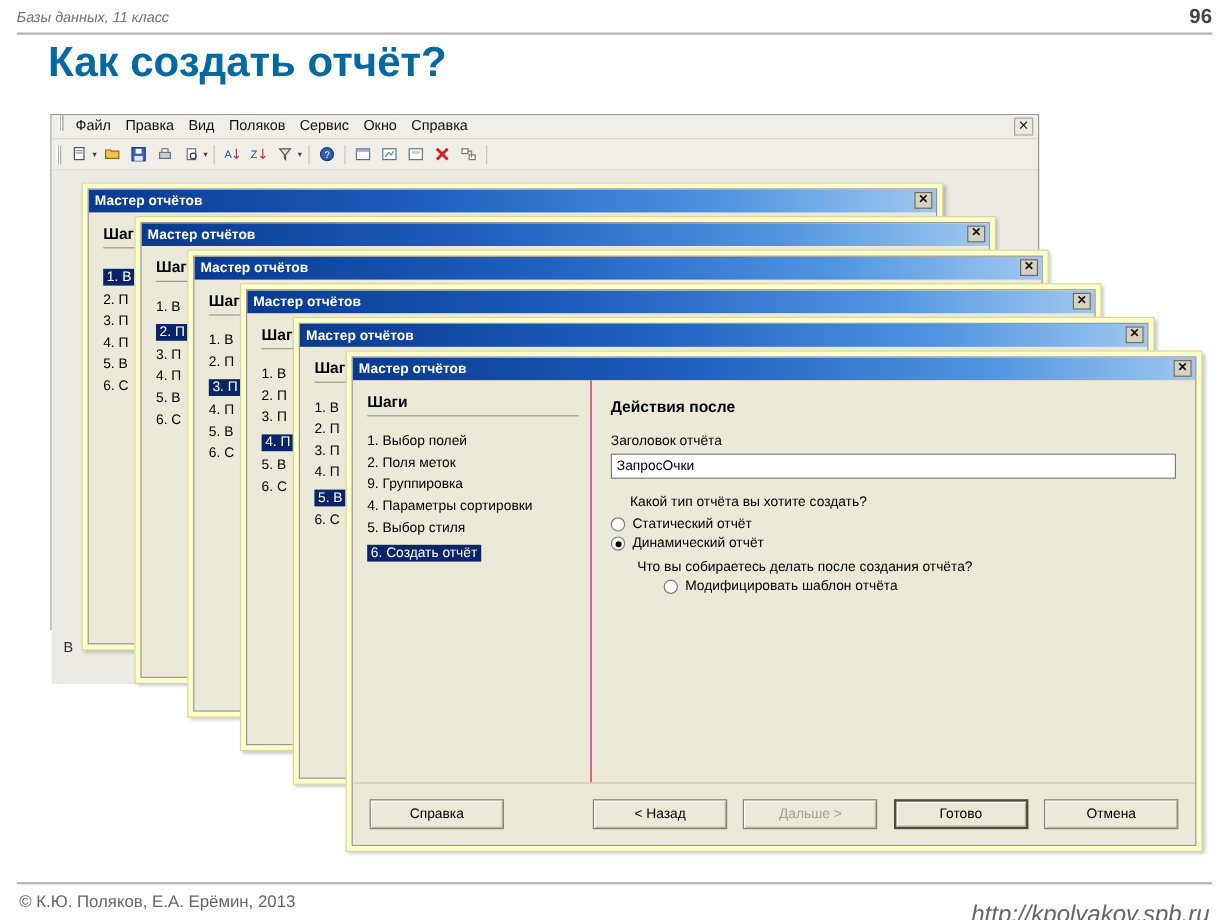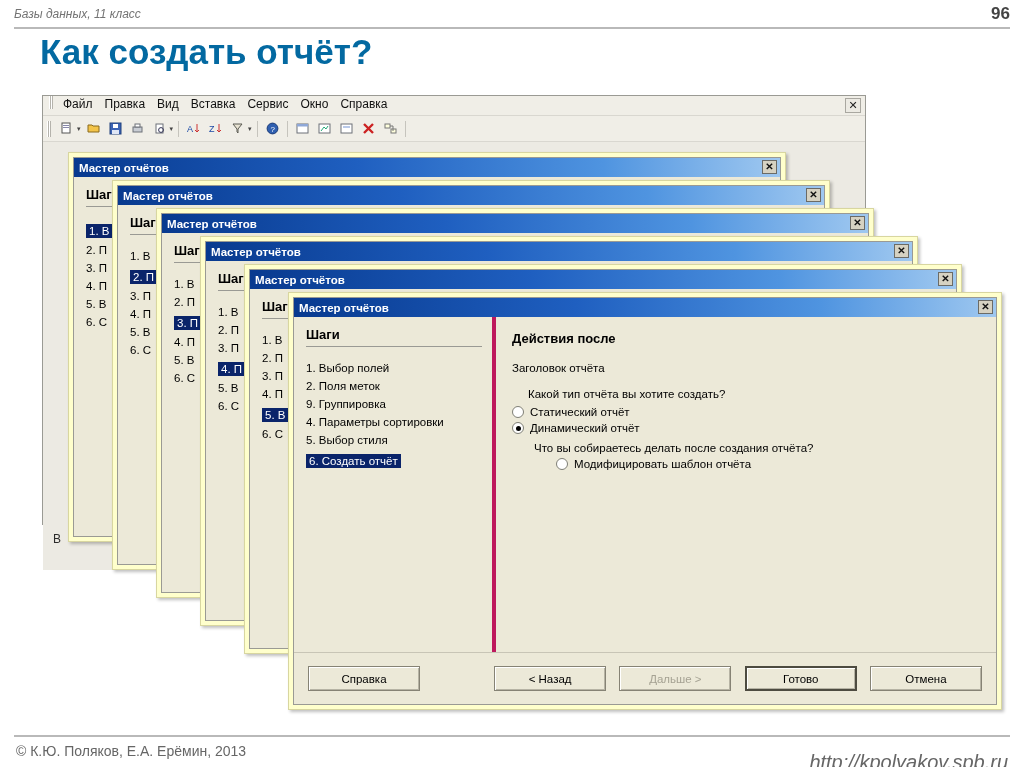--- a/index.html
+++ b/index.html
@@ -139,21 +139,21 @@
   }
   .step-row { padding: 2px 0; }
 
   
   #front .wiz-left {
     position: absolute; left: 0; top: 19px; width: 198px; bottom: 52px;
     background: #ece9d8;
   }
   #front .wiz-right {
     position: absolute; left: 198px; top: 19px; right: 0; bottom: 52px;
-    background: #ece9d8; border-left: 4px solid #be185d;
+    background: #ece9d8; border-left: 1px solid #be185d;
     padding: 14px 16px;
   }
   #front .wiz-footer {
     position: absolute; left: 0; right: 0; bottom: 0; height: 52px;
     background: #ece9d8; border-top: 1px solid #c8c5b6;
     display: flex; align-items: center; padding: 0 14px; gap: 0;
   }
   .btn {
     height: 25px; min-width: 112px;
     background: #ece9d8; border: 1px solid #868375;
@@ -204,21 +204,21 @@
   <div class="copy">© К.Ю. Поляков, Е.А. Ерёмин, 2013</div>
   <div class="url">http://kpolyakov.spb.ru</div>
 </div>
 
 <div class="app-window">
   <div class="app-menubar">
     <div class="grip"></div>
     <div class="menu-item">Файл</div>
     <div class="menu-item">Правка</div>
     <div class="menu-item">Вид</div>
-    <div class="menu-item">Вставка</div>
+    <div class="menu-item">Поляков</div>
     <div class="menu-item">Сервис</div>
     <div class="menu-item">Окно</div>
     <div class="menu-item">Справка</div>
     <div class="win-close">✕</div>
   </div>
   <div class="app-toolbar">
     <div class="tb-grip"></div>
     <div class="tb-btn">
       <svg width="13" height="13" viewBox="0 0 13 13">
           <rect x="2" y="1" width="8" height="10" fill="#fff" stroke="#555"></rect>
@@ -442,20 +442,21 @@
         <div class="step-row"><span class="wiz-step sel">6. Создать отчёт</span></div>
       </div>
     </div>
 
     <div class="wiz-right">
       <div class="sect-title">Действия после</div>
 
       <div class="fld-label">
         <span>Заголовок отчёта</span>
       </div>
+      <input class="txt-input" type="text" value="ЗапросОчки" style="">
 
       <div class="q-label">Какой тип отчёта вы хотите создать?</div>
 
       <div class="radio-row">
         <span class="radio"></span>
         <span class="radio-lbl">Статический отчёт</span>
       </div>
       <div class="radio-row">
         <span class="radio checked">
             <span class="dot"></span>

